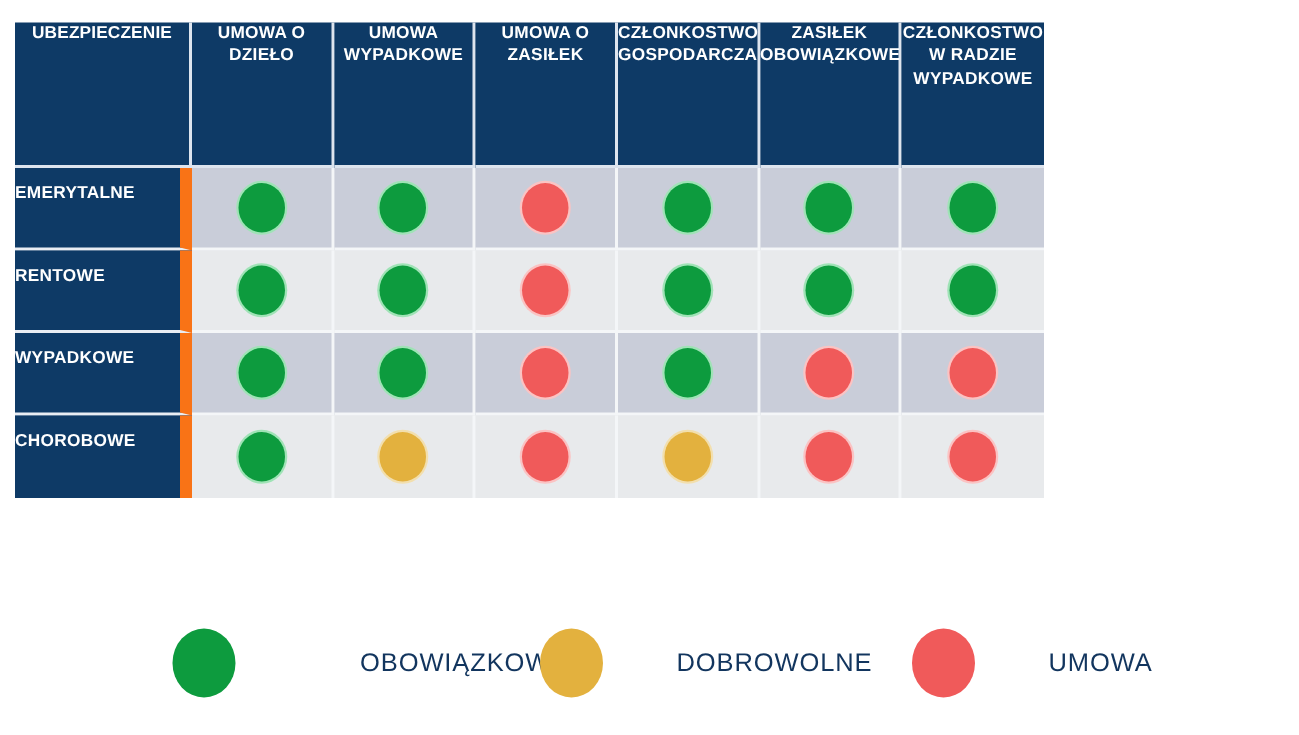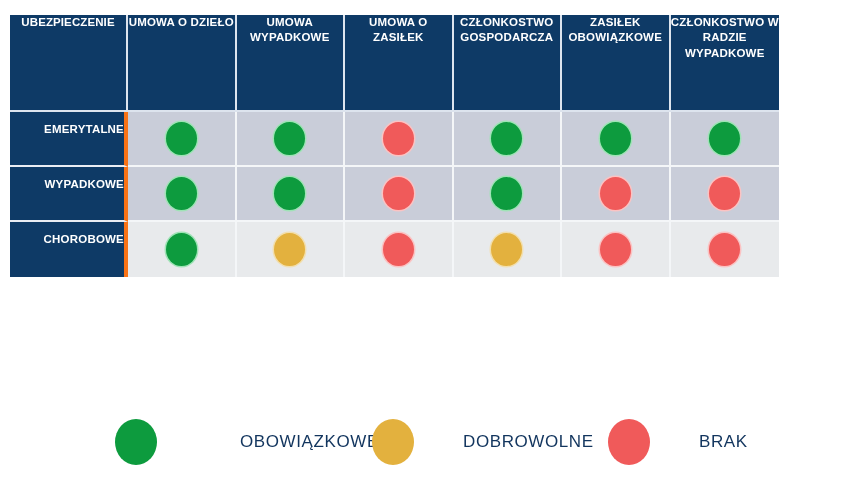--- a/index.html
+++ b/index.html
@@ -22,21 +22,21 @@
   
   .table-wrap {
     position: absolute;
     left: 10px;
     top: 15px;
     width: 835px;
   }
   table.matrix {
     border-collapse: separate;
     border-spacing: 0;
-    width: 769px;
+    width: 686px;
     table-layout: fixed;
   }
   table.matrix th,
   table.matrix td {
     padding: 0;
     margin: 0;
   }
 
   
   thead th {
@@ -62,29 +62,29 @@
   }
   thead th:last-child { border-right: none; }
 
   
   tbody th.rowlabel {
     background: #0E3A66;
     color: #ffffff;
     font-size: 11.5px;
     font-weight: bold;
     letter-spacing: 0.2px;
-    text-align: right;
+    text-align: left;
     vertical-align: top;
     padding-top: 11px;
     width: 118px;
-    border-right: 4px solid #f97316;
+    border-right: 8px solid #f97316;
     border-bottom: 2px solid #E9EDF3;
     box-sizing: border-box;
   }
-  tbody tr:last-child th.rowlabel { border-bottom: none; padding-left: 16px; }
+  tbody tr:last-child th.rowlabel { border-bottom: none; }
 
   tbody td.cell {
     height: 55px;
     text-align: center;
     vertical-align: middle;
     border-right: 2px solid #F4F6F8;
     border-bottom: 2px solid #F4F6F8;
     box-sizing: border-box;
   }
   tbody td.cell:last-child { border-right: none; }
@@ -130,21 +130,21 @@
   .legend-item .swatch.red    { background: #F05A5A; }
   .legend-item .legend-text {
     color: #12355E;
     font-size: 17px;
     font-weight: normal;
     letter-spacing: 0.6px;
     white-space: nowrap;
   }
   #legend-0 { left: 115px; top: 4px; }
   #legend-0 .legend-text { margin-left: 83px; }
-  #legend-1 { left: 372px; top: 4px; }
+  #legend-1 { left: 360px; top: 4px; }
   #legend-1 .legend-text { margin-left: 49px; }
   #legend-2 { left: 608px; top: 4px; }
   #legend-2 .legend-text { margin-left: 49px; }
 </style>
 </head>
 <body>
 
 <div id="root">
 
   <div class="table-wrap">
@@ -163,20 +163,29 @@
       <tbody>
           <tr class="band-dark">
             <th class="rowlabel">EMERYTALNE</th>
             <td class="cell"><span class="dot green"></span></td>
             <td class="cell"><span class="dot green"></span></td>
             <td class="cell"><span class="dot red"></span></td>
             <td class="cell"><span class="dot green"></span></td>
             <td class="cell"><span class="dot green"></span></td>
             <td class="cell"><span class="dot green"></span></td>
           </tr>
+          <tr class="band-light">
+            <th class="rowlabel">RENTOWE</th>
+            <td class="cell"><span class="dot green"></span></td>
+            <td class="cell"><span class="dot green"></span></td>
+            <td class="cell"><span class="dot red"></span></td>
+            <td class="cell"><span class="dot green"></span></td>
+            <td class="cell"><span class="dot green"></span></td>
+            <td class="cell"><span class="dot green"></span></td>
+          </tr>
           <tr class="band-dark">
             <th class="rowlabel">WYPADKOWE</th>
             <td class="cell"><span class="dot green"></span></td>
             <td class="cell"><span class="dot green"></span></td>
             <td class="cell"><span class="dot red"></span></td>
             <td class="cell"><span class="dot green"></span></td>
             <td class="cell"><span class="dot red"></span></td>
             <td class="cell"><span class="dot red"></span></td>
           </tr>
           <tr class="band-light">
@@ -196,17 +205,17 @@
       <div class="legend-item" id="legend-0">
         <span class="swatch green"></span>
         <span class="legend-text">OBOWIĄZKOWE</span>
       </div>
       <div class="legend-item" id="legend-1">
         <span class="swatch yellow"></span>
         <span class="legend-text">DOBROWOLNE</span>
       </div>
       <div class="legend-item" id="legend-2">
         <span class="swatch red"></span>
-        <span class="legend-text">BRAK</span>
+        <span class="legend-text">UMOWA</span>
       </div>
     </div>
 
 </div>
 
 </body></html>

